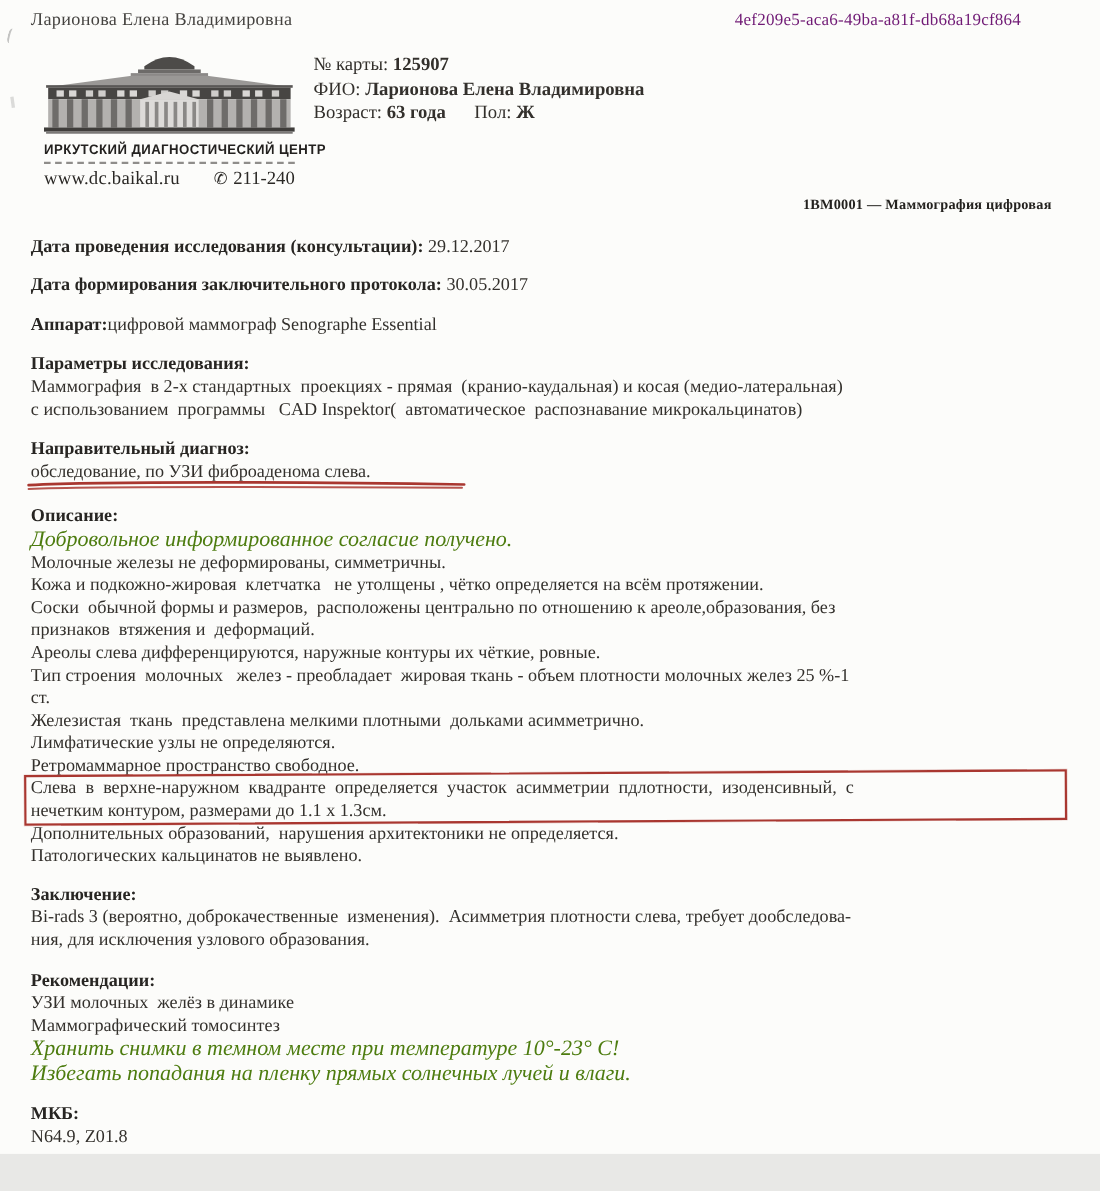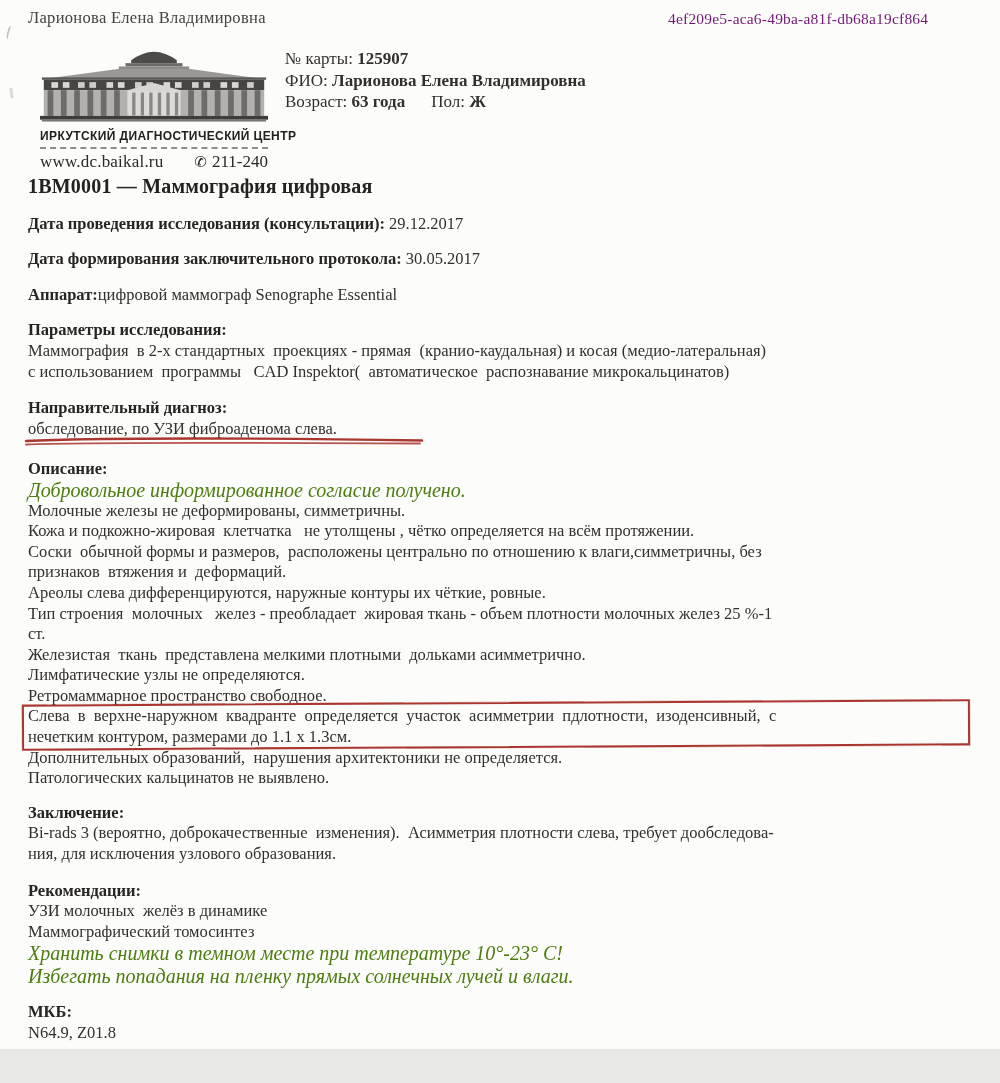--- a/index.html
+++ b/index.html
@@ -53,21 +53,21 @@
   .patient{position:absolute;left:285px;top:48px;font-size:17px;line-height:21.5px;}
   .patient .lbl{font-weight:normal;}
   .patient .val{font-weight:bold;}
   .patient .gap{display:inline-block;width:26px;}
   
   .report{
     position:absolute;left:28px;top:176px;width:928px;
     font-size:16.5px;line-height:20.6px;color:var(--ink);
   }
   .rtitle{
-    text-align:left;font-size:20px;font-weight:bold;color:#24221f;
+    text-align:right;font-size:13px;font-weight:bold;color:#24221f;
     margin-bottom:17px;letter-spacing:.2px;
   }
   .para{margin-bottom:15px;}
   .hd{font-weight:bold;color:#272522;}
   .sec-gap-s{height:14px;}
   .sec-gap-m{height:16px;}
   .referral-wrap{position:relative;display:inline-block;}
   .underline-svg{position:absolute;left:-4px;bottom:-9px;pointer-events:none;}
   .redbox{position:relative;}
   .redbox::before{
@@ -188,21 +188,21 @@
       </span>
     </div>
     <div class="sec-gap-m"></div>
       <div style="height:4px"></div>
 
     <div>
       <div class="hd">Описание:</div>
       <div class="it" style="line-height:20.6px">Добровольное информированное согласие получено.</div>
       <div class="pre">Молочные железы не деформированы, симметричны.</div>
       <div class="pre">Кожа и подкожно-жировая  клетчатка   не утолщены , чётко определяется на всём протяжении.</div>
-      <div class="pre">Соски  обычной формы и размеров,  расположены центрально по отношению к влаги,симметричны, без</div>
+      <div class="pre">Соски  обычной формы и размеров,  расположены центрально по отношению к ареоле,образования, без</div>
       <div class="pre">признаков  втяжения и  деформаций.</div>
       <div class="pre">Ареолы слева дифференцируются, наружные контуры их чёткие, ровные.</div>
       <div class="pre">Тип строения  молочных   желез - преобладает  жировая ткань - объем плотности молочных желез 25 %-1</div>
       <div class="pre">ст.</div>
       <div class="pre">Железистая  ткань  представлена мелкими плотными  дольками асимметрично.</div>
       <div class="pre">Лимфатические узлы не определяются.</div>
       <div class="pre">Ретромаммарное пространство свободное.</div>
       <div class="redbox">
         <div class="pre">Слева  в  верхне-наружном  квадранте  определяется  участок  асимметрии  пдлотности,  изоденсивный,  с</div>
         <div class="pre">нечетким контуром, размерами до 1.1 х 1.3см.</div>

